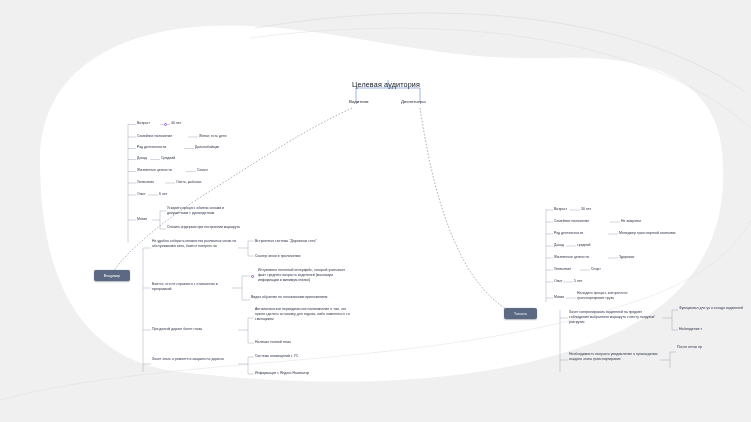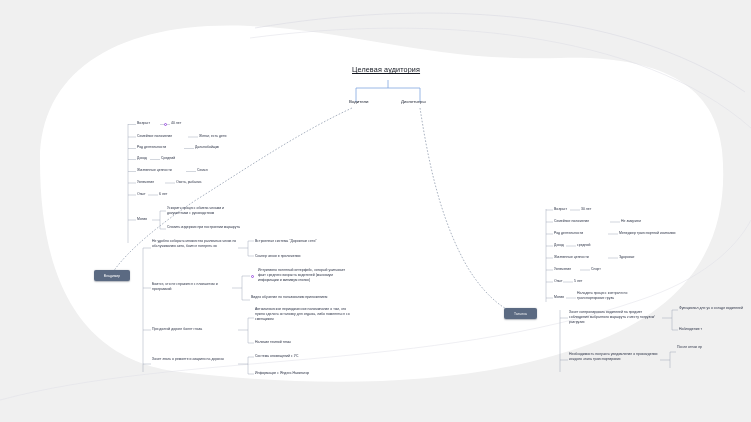--- a/index.html
+++ b/index.html
@@ -170,21 +170,21 @@
       <path d="M 672 310 L 672 330"></path>
       <path d="M 672 310 L 678 310"></path>
       <path d="M 672 330 L 678 330"></path>
 
       <path d="M 660 360 L 670 360"></path>
       <path d="M 670 352 L 670 368"></path>
       <path d="M 670 352 L 676 352"></path>
     </g>
   </svg>
 
-  <div class="title" style="left:352px;top:65px;text-decoration:underline;">Целевая аудитория</div>
+  <div class="title" style="left:352px;top:80px;">Целевая аудитория</div>
   <div class="sub" style="left:349px;top:99px;">Водители</div>
   <div class="sub" style="left:401px;top:99px;">Диспетчеры</div>
 
   <div class="chip" style="left:94px;top:270px;width:36px;height:11px;">Владимир</div>
   <div class="chip" style="left:504px;top:308px;width:33px;height:11px;">Татьяна</div>
 
   <div class="t" style="left:137px;top:121px;">Возраст</div>
   <div class="dot" style="left:163.5px;top:122.8px;"></div>
   <div class="t" style="left:171px;top:121px;">40 лет</div>
 

